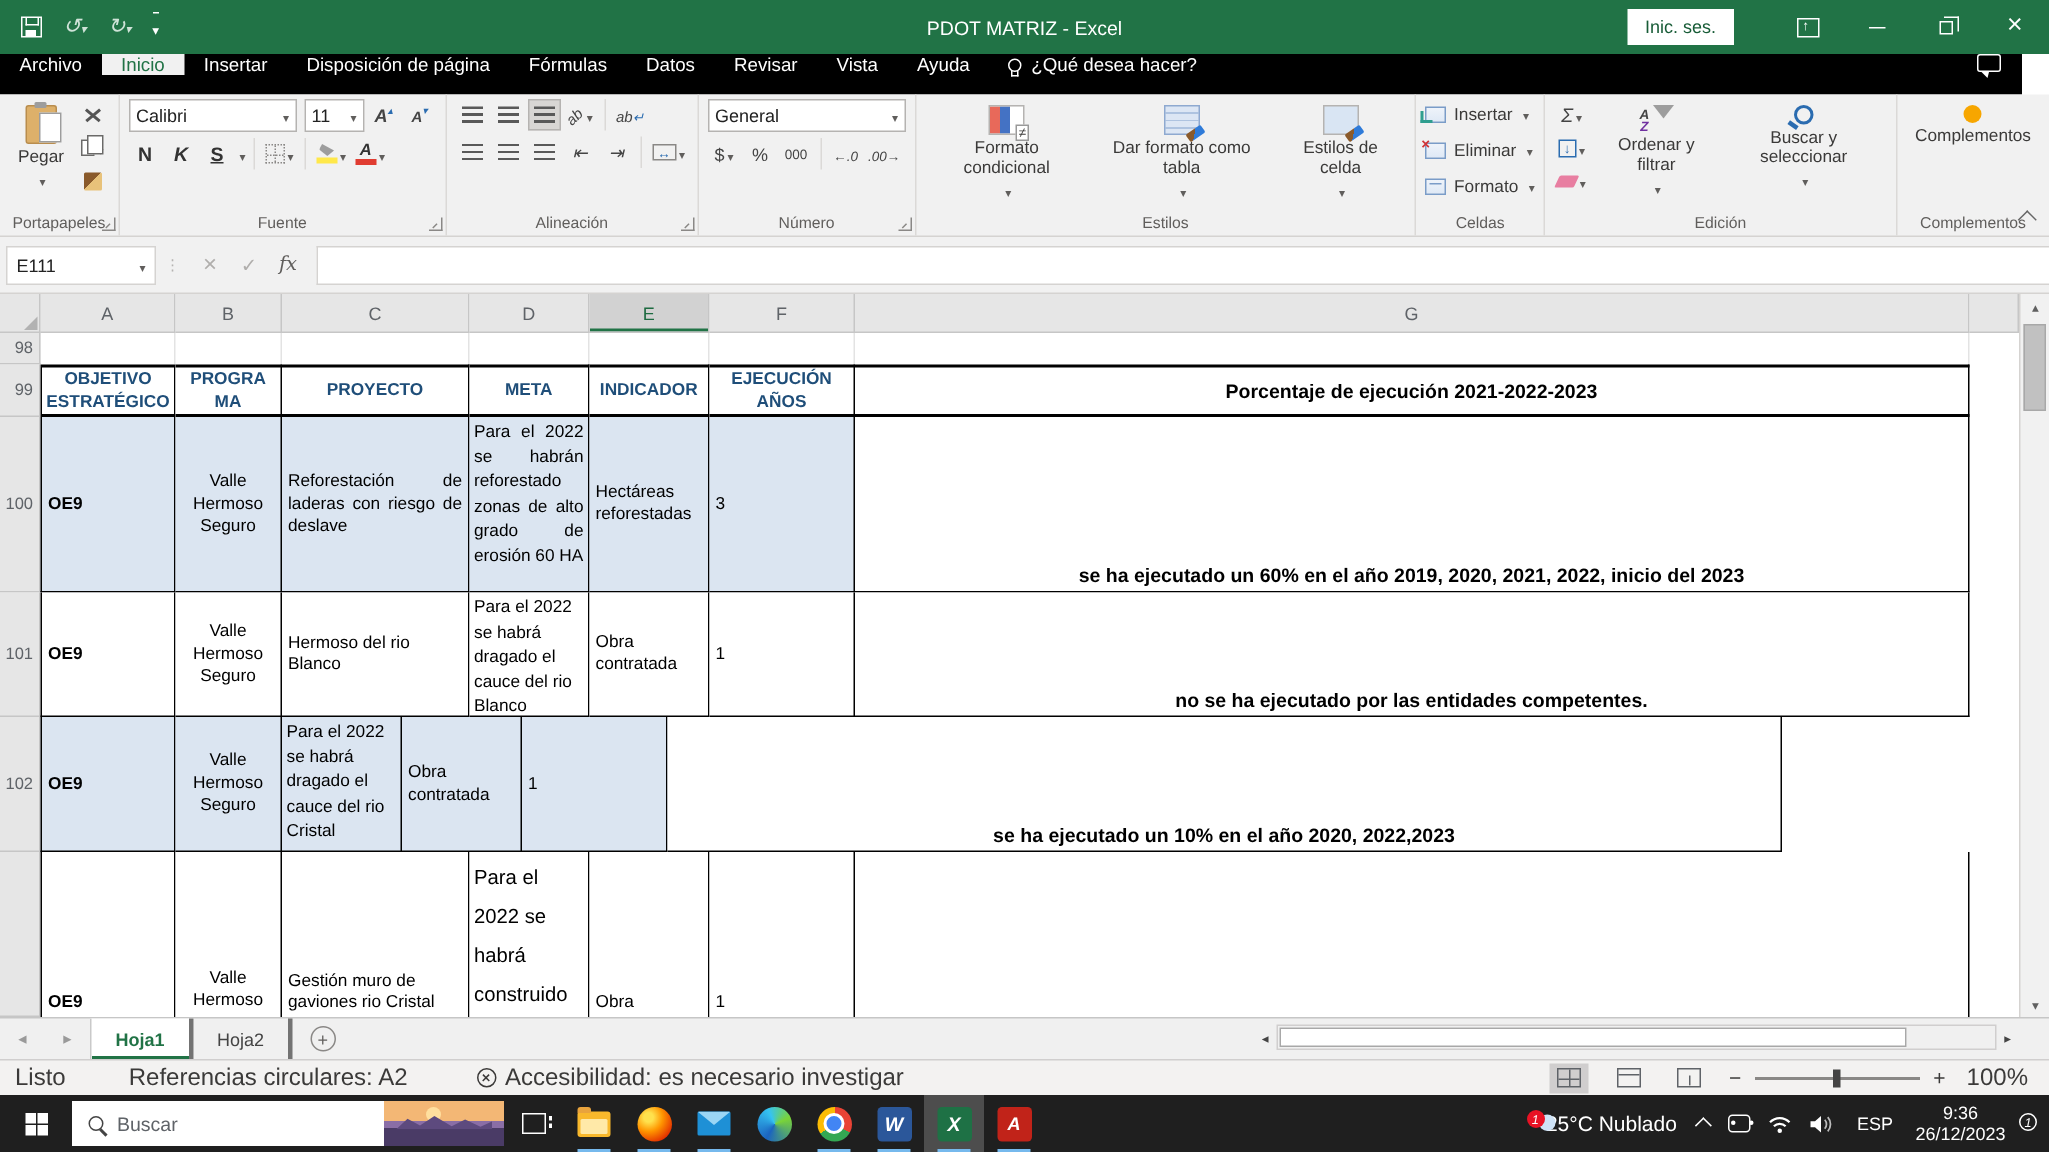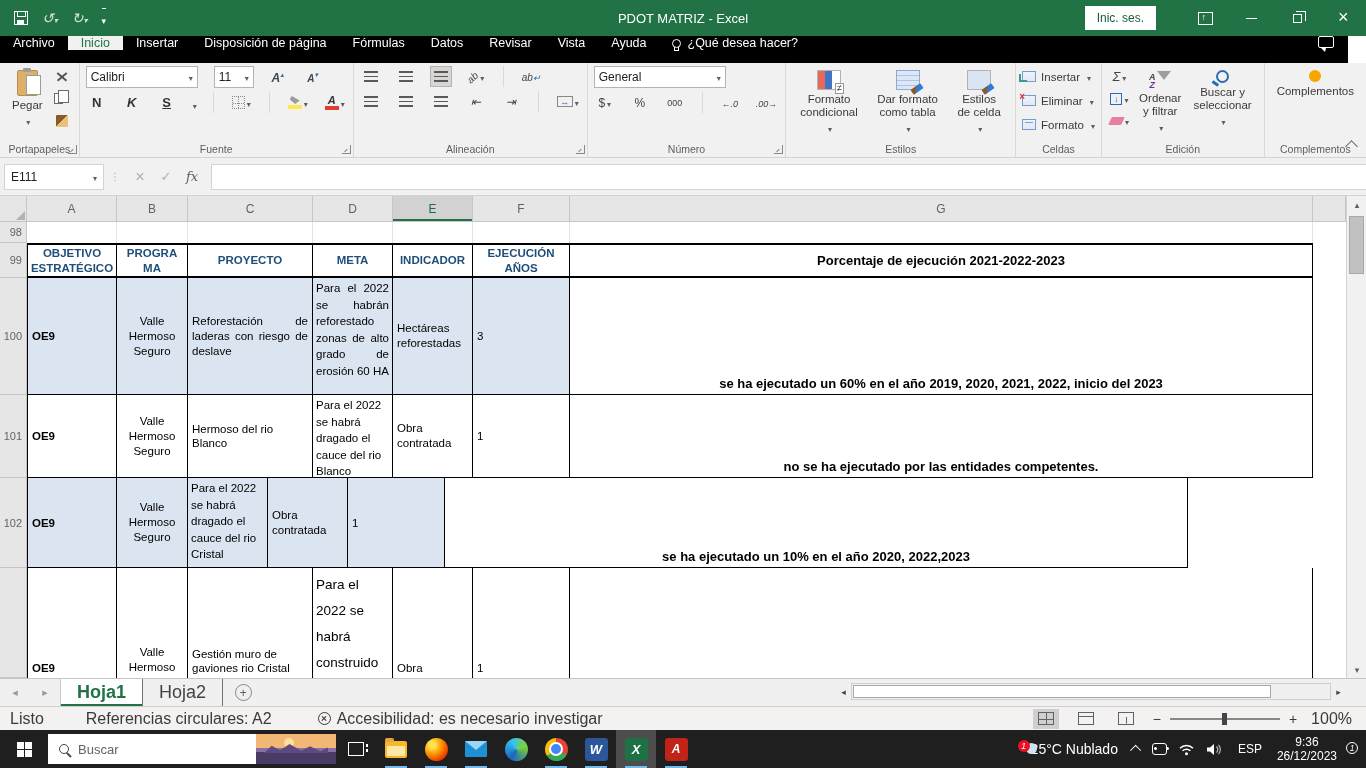--- a/index.html
+++ b/index.html
@@ -43,21 +43,21 @@
 
 .ribbon{position:absolute;top:63px;left:0;width:1366px;height:95px;background:#f1f1f1;border-bottom:1px solid #d5d3d1;display:flex;color:#3b3a39}
 .grp{position:relative;border-right:1px solid #dbd9d7;padding:3px 6px 16px 6px;display:flex}
 .grp-label{position:absolute;bottom:2px;left:0;right:0;text-align:center;font-size:10.5px;color:#605e5c}
 .launcher{position:absolute;right:2px;bottom:3px;width:9px;height:9px;border-right:1.2px solid #8a8886;border-bottom:1.2px solid #8a8886}
 .launcher::before{content:"";position:absolute;right:2px;bottom:2px;width:4px;height:1.2px;background:#8a8886;transform:rotate(-45deg)}
 .caret::after{content:"▾";font-size:8px;color:#605e5c;margin-left:2px}
 .bigbtn{display:flex;flex-direction:column;align-items:center;justify-content:flex-start;gap:3px;padding:4px 6px;font-size:11.5px;cursor:pointer;text-align:center}
 .bigbtn .bl{line-height:13px}
 .sb{height:21px;min-width:22px;display:flex;align-items:center;justify-content:center;font-size:12px;color:#444;cursor:pointer;padding:0 2px}
-.rowline{display:flex;align-items:flex-end;gap:13px}
+.rowline{display:flex;align-items:center;gap:2px}
 
 
 .i-clip{width:21px;height:26px;background:#ddb06a;border:1px solid #b98d4e;border-radius:2px;position:relative;display:inline-block}
 .i-clip::before{content:"";position:absolute;left:5px;top:-3px;width:8px;height:4px;background:#9d9d9d;border-radius:1px}
 .i-clip::after{content:"";position:absolute;right:-4px;top:4px;width:13px;height:18px;background:#fff;border:1px solid #9d9d9d}
 .clip-col{display:flex;flex-direction:column;justify-content:flex-start;gap:1px;margin-left:2px}
 .i-cut{position:relative;width:14px;height:12px;display:inline-block}
 .i-cut::before,.i-cut::after{content:"";position:absolute;left:1px;top:5px;width:12px;height:1.6px;background:#555}
 .i-cut::before{transform:rotate(40deg)}.i-cut::after{transform:rotate(-40deg)}
 .i-copy{width:9px;height:11px;border:1.2px solid #6b6a69;background:#fff;position:relative;display:inline-block}
@@ -184,21 +184,21 @@
 .vscroll{position:absolute;top:196px;right:0;width:20px;height:482px;background:#f1f1f1;border-left:1px solid #d5d3d1}
 .vs-up,.vs-dn{position:absolute;left:0;width:20px;height:17px;display:flex;align-items:center;justify-content:center;color:#606060;font-size:9px}
 .vs-up{top:0}.vs-up::after{content:"▴"}
 .vs-dn{bottom:0}.vs-dn::after{content:"▾"}
 .vs-thumb{position:absolute;left:2px;top:20px;width:15px;height:58px;background:#c1c1c1;border:1px solid #a8a8a8}
 
 
 .tabbar{position:absolute;top:678px;left:0;width:1366px;height:28px;background:#f0f0f0;border-top:1px solid #c6c6c6;display:flex;align-items:stretch}
 .snav{width:30px;display:flex;align-items:center;justify-content:center;color:#9a9a9a;font-size:11px}
 .snav.l::after{content:"◂"}.snav.r::after{content:"▸"}
-.stab{padding:0 16px;display:flex;align-items:center;font-size:18px;color:#444;border-right:1px solid #737373;cursor:pointer}
+.stab{padding:0 16px;display:flex;align-items:center;font-size:12px;color:#444;border-right:3px solid #737373;cursor:pointer}
 .stab.active{background:#fff;color:#217346;font-weight:700;box-shadow:inset 0 -2px 0 #217346;border-left:1px solid #c9c9c9}
 .addsheet{width:40px;display:flex;align-items:center;justify-content:center}
 .i-plus{width:17px;height:17px;border:1px solid #8a8886;border-radius:50%;display:flex;align-items:center;justify-content:center;color:#605e5c;font-size:12px}
 .i-plus::after{content:"+"}
 .hscroll{position:absolute;left:836px;top:682px;width:510px;height:19px;display:flex;align-items:center}
 .hs-arrow{width:15px;height:19px;display:flex;align-items:center;justify-content:center;color:#444;font-size:9px;background:#f0f0f0}
 .hs-arrow.l::after{content:"◂"}.hs-arrow.r::after{content:"▸"}
 .hs-track{flex:1;height:17px;background:#f0f0f0;border:1px solid #d0cece;position:relative}
 .hs-thumb{position:absolute;left:1px;top:1px;width:418px;height:13px;background:#ffffff;border:1px solid #a8a8a8}
 

